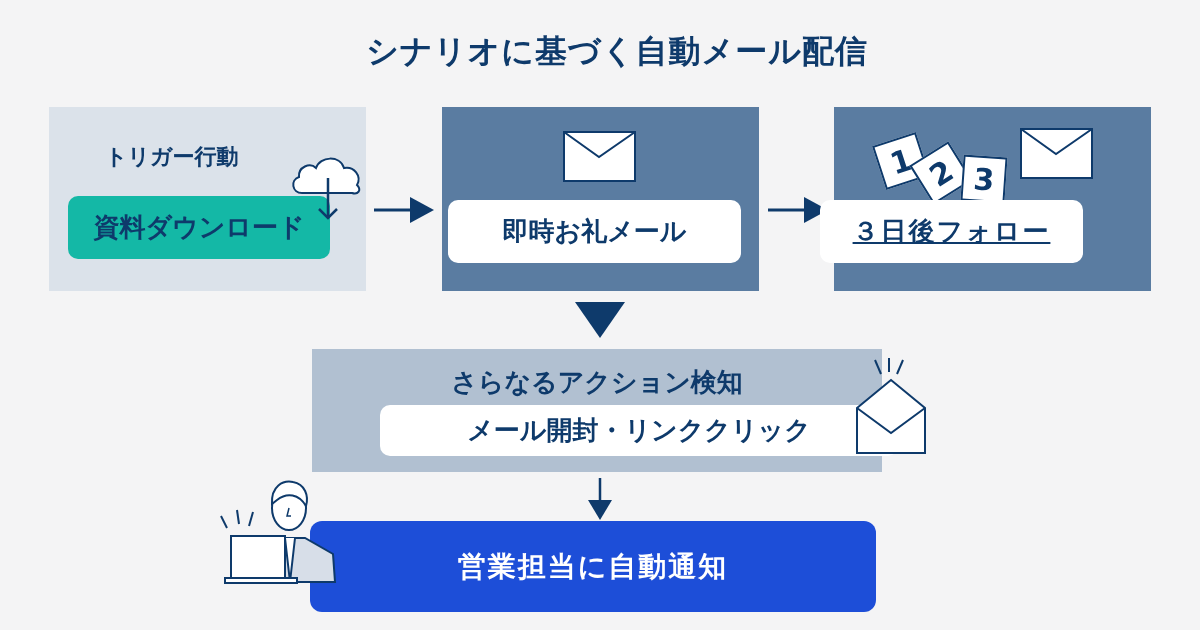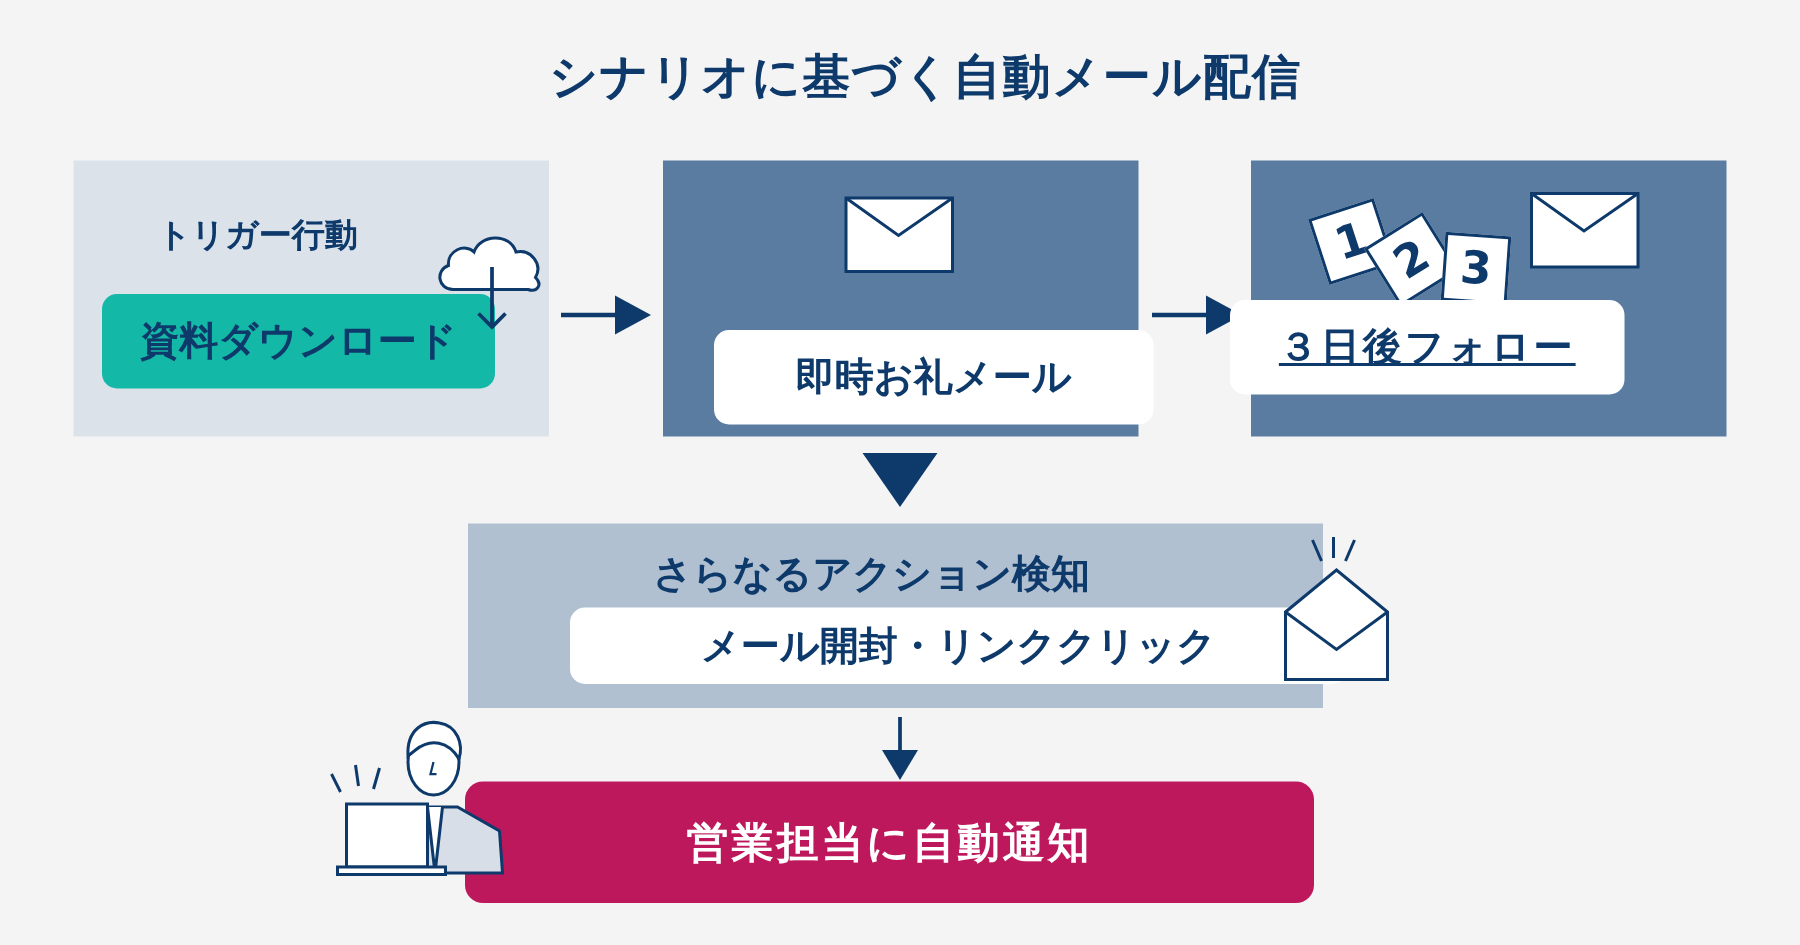--- a/index.html
+++ b/index.html
@@ -8,26 +8,26 @@
   .abs{position:absolute;}
   .title{left:0;width:1200px;top:30px;text-align:center;font-size:32px;font-weight:bold;color:#0e3a6b;letter-spacing:1px;margin-left:17px;}
   .box1{left:49px;top:107px;width:317px;height:184px;background:#dbe2ea;}
   .box2{left:442px;top:107px;width:317px;height:184px;background:#5a7ca1;}
   .box3{left:834px;top:107px;width:317px;height:184px;background:#5a7ca1;}
   .trigger-label{left:105px;top:142px;font-size:22px;font-weight:bold;color:#0e3a6b;}
   .pill-dl{left:68px;top:196px;width:262px;height:63px;background:#14b8a6;border-radius:10px;
            font-size:26px;font-weight:bold;color:#0e3a6b;display:flex;align-items:center;justify-content:center;}
   .pill-white{background:#fff;border-radius:10px;font-size:26px;font-weight:bold;color:#0e3a6b;
               display:flex;align-items:center;justify-content:center;}
-  .pill2{left:476px;top:200px;width:293px;height:63px;margin-top:20px;}
+  .pill2{left:448px;top:200px;width:293px;height:63px;}
   .pill3{left:820px;top:200px;width:263px;height:63px;letter-spacing:2px;text-decoration:underline;}
   .box4{left:312px;top:349px;width:570px;height:123px;background:#b1c0d1;}
-  .detect-label{left:296px;width:570px;top:365px;text-align:center;font-size:26px;font-weight:bold;color:#0e3a6b;}
+  .detect-label{left:312px;width:570px;top:365px;text-align:center;font-size:26px;font-weight:bold;color:#0e3a6b;}
   .pill4{left:380px;top:405px;width:518px;height:51px;}
-  .notify{left:310px;top:521px;width:566px;height:81px;background:#be185d;border-radius:12px;
+  .notify{left:310px;top:521px;width:566px;height:91px;background:#1d4ed8;border-radius:12px;
           color:#fff;font-size:28px;font-weight:bold;display:flex;align-items:center;justify-content:center;letter-spacing:2px;}
   svg{position:absolute;overflow:visible;}
 </style>
 </head>
 <body>
 
 <div class="abs title">シナリオに基づく自動メール配信</div>
 
 <div class="abs box1"></div>
 <div class="abs trigger-label">トリガー行動</div>

